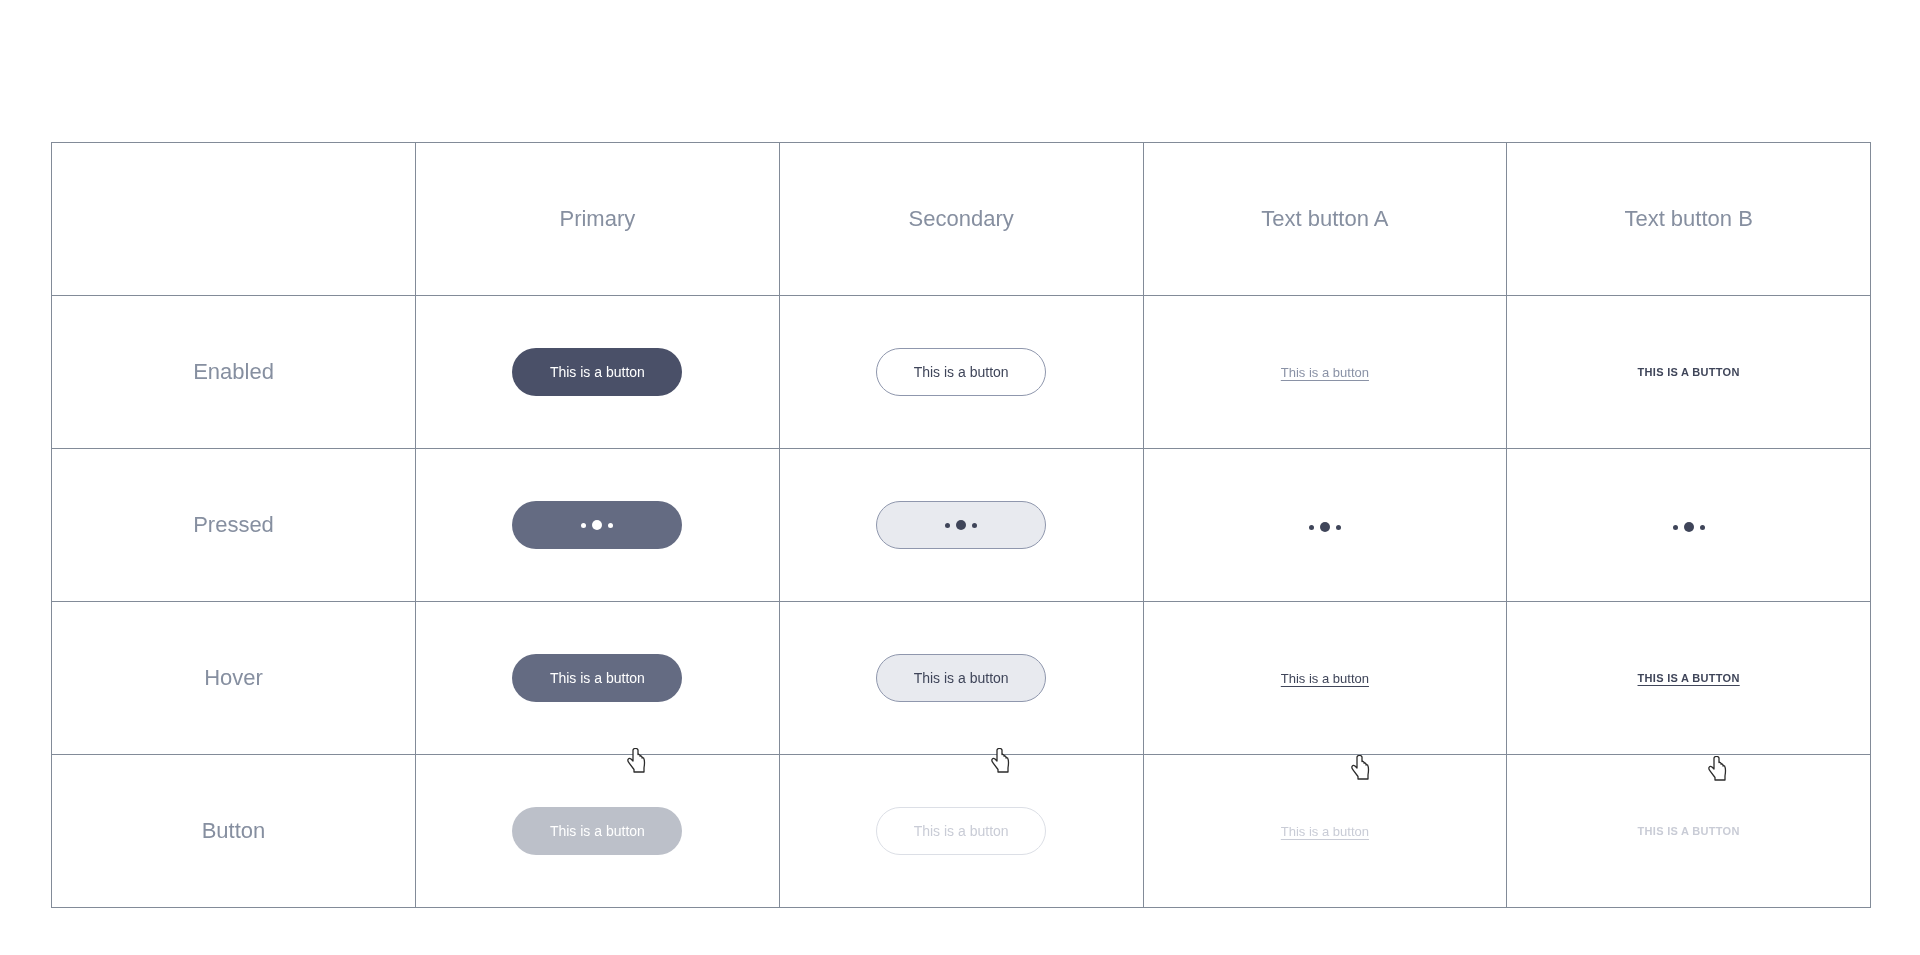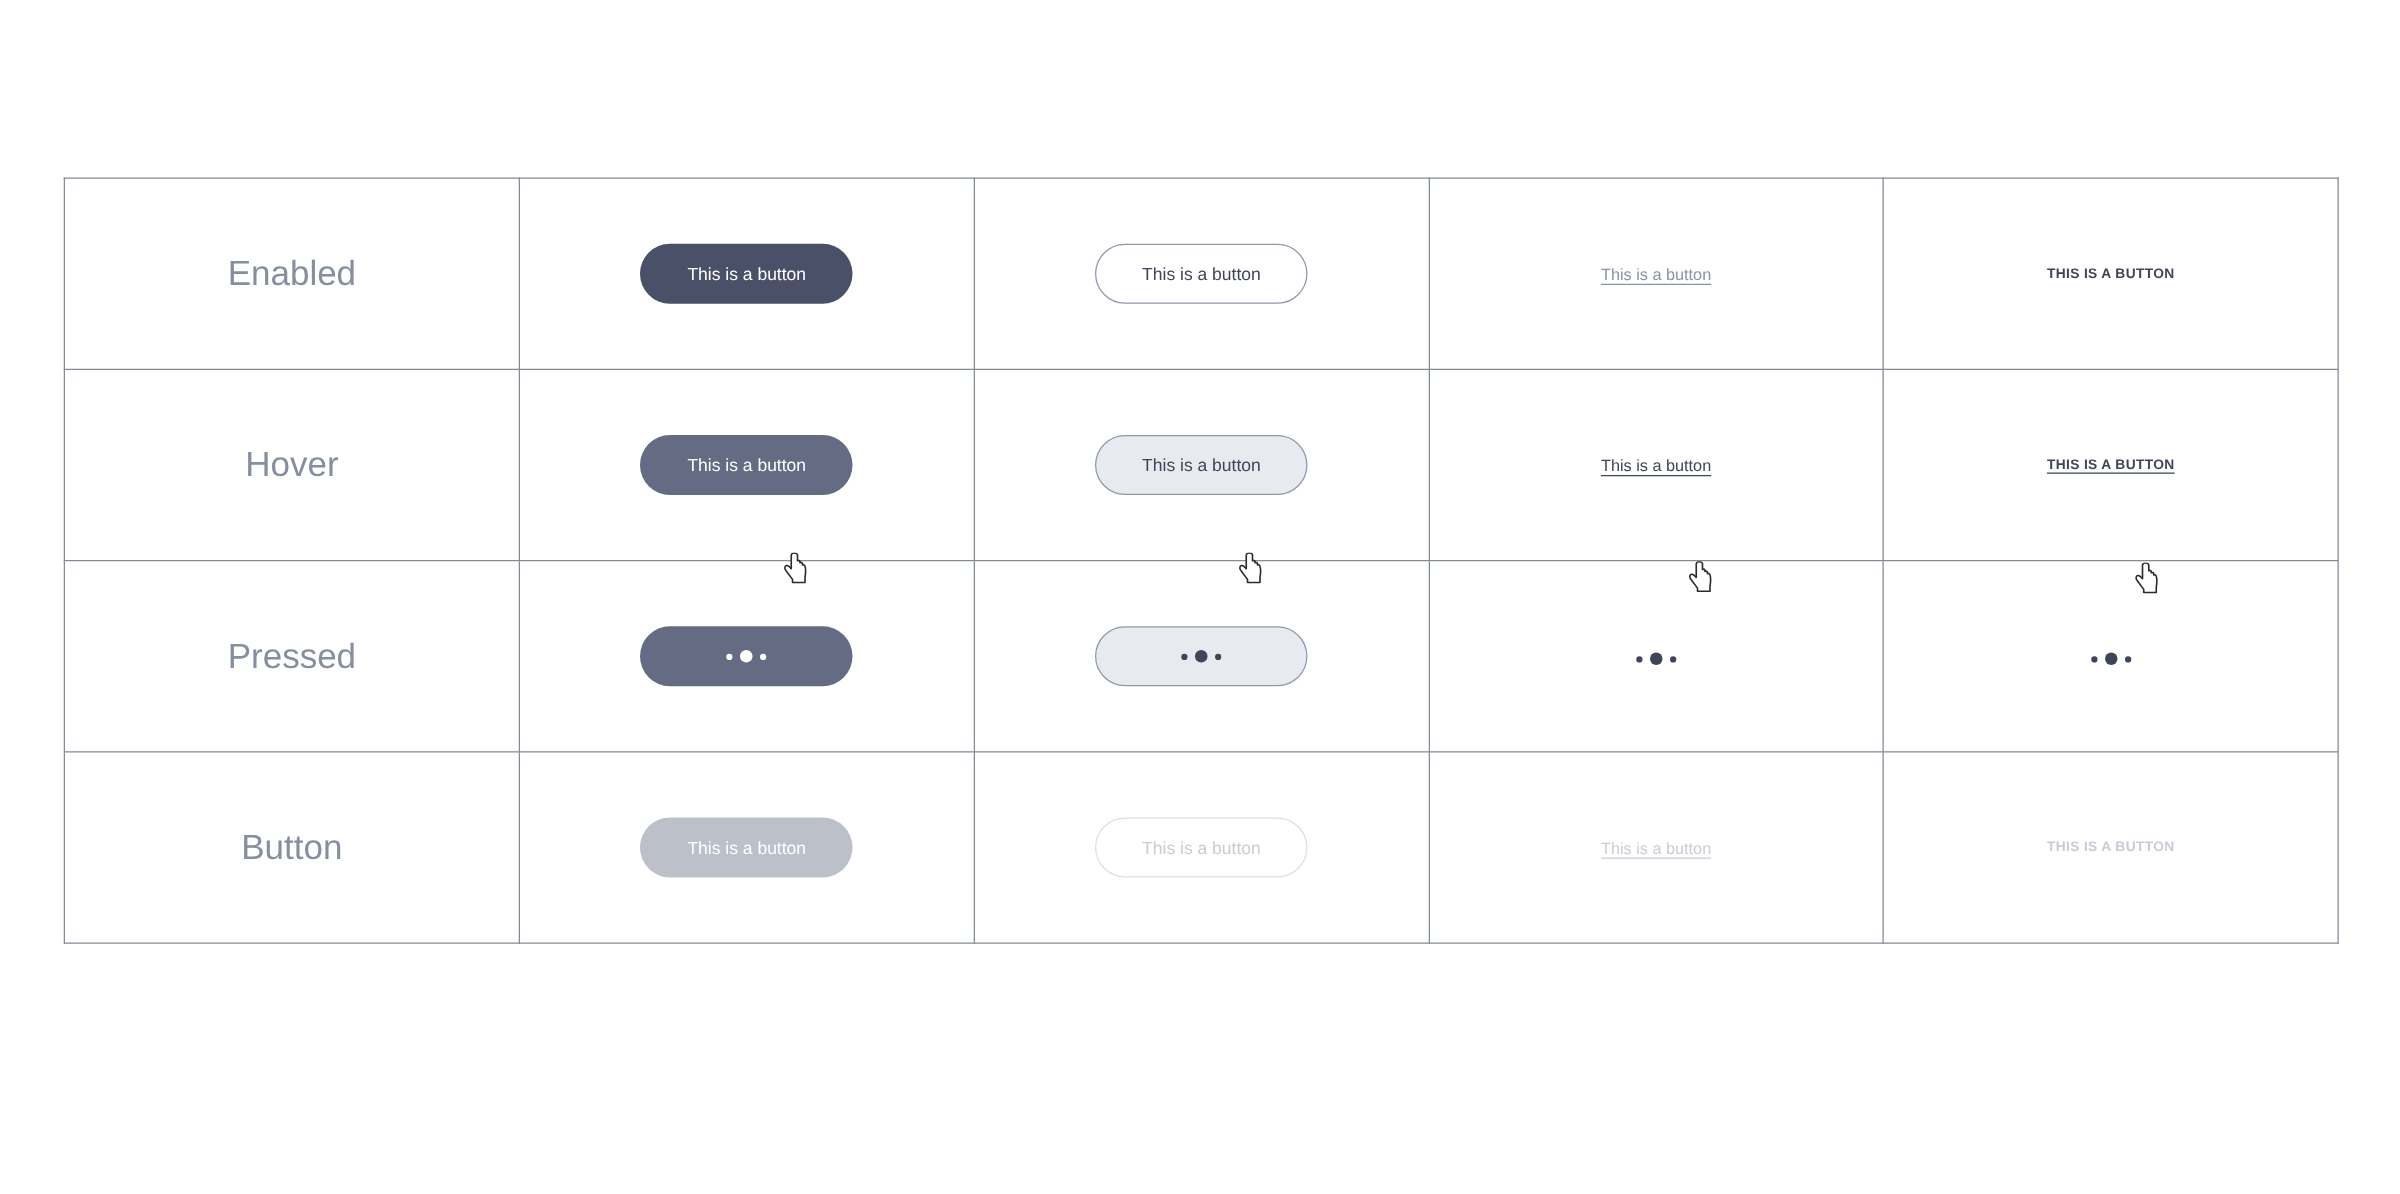--- a/index.html
+++ b/index.html
@@ -42,21 +42,21 @@
 
   .row-head  { height: 153px; }
   .row-body  { height: 153px; }
 
   .head-label {
     font-size: 22px;
     color: #868fa0;
     font-weight: 400;
   }
   .row-label {
-    font-size: 28px;
+    font-size: 22px;
     color: #868fa0;
     font-weight: 400;
   }
 
   .cell-inner {
     display: flex;
     align-items: center;
     justify-content: center;
     height: 100%;
     position: relative;
@@ -146,20 +146,43 @@
   <table class="matrix">
     <colgroup>
       <col class="col-label">
         <col class="col-cell">
         <col class="col-cell">
         <col class="col-cell">
         <col class="col-cell">
     </colgroup>
     <tbody>
 
+      <tr class="row-head">
+        <td></td>
+        <td>
+          <div class="cell-inner">
+            <span class="head-label">Primary</span>
+          </div>
+        </td>
+        <td>
+          <div class="cell-inner">
+            <span class="head-label">Secondary</span>
+          </div>
+        </td>
+        <td>
+          <div class="cell-inner">
+            <span class="head-label">Text button A</span>
+          </div>
+        </td>
+        <td>
+          <div class="cell-inner">
+            <span class="head-label">Text button B</span>
+          </div>
+        </td>
+      </tr>
 
       <tr class="row-body">
         <td>
           <div class="cell-inner">
             <span class="row-label">Enabled</span>
           </div>
         </td>
         <td>
           <div class="cell-inner">
             <button class="btn btn-primary">This is a button</button>
@@ -171,60 +194,20 @@
           </div>
         </td>
         <td>
           <div class="cell-inner">
             <button class="btn-text ta-enabled">This is a button</button>
           </div>
         </td>
         <td>
           <div class="cell-inner">
             <button class="btn-text tb-enabled">THIS IS A BUTTON</button>
-          </div>
-        </td>
-      </tr>
-
-      <tr class="row-body">
-        <td>
-          <div class="cell-inner">
-            <span class="row-label">Hover</span>
-          </div>
-        </td>
-        <td>
-          <div class="cell-inner">
-            <button class="btn btn-primary-hover">This is a button</button>
-            <svg class="cursor" style="left:210px; top:94px;" viewBox="0 0 22 26">
-              <path d="M7 2 L7 13 L5 11 Q3 9.5 2 11.5 Q1.4 13 3 14.8 L8 21.5 L8 24 L18 24 L18 20 Q19 14 18 11 Q17.6 9.4 16 10 L16 9 Q15.6 7.6 14 8.2 L14 7.4 Q13.6 6 12 6.6 L12 2 Q11.6 0.4 9.5 0.4 Q7.4 0.4 7 2 Z" fill="#ffffff" stroke="#2b2b2b" stroke-width="1.3" stroke-linejoin="round"></path>
-            </svg>
-          </div>
-        </td>
-        <td>
-          <div class="cell-inner">
-            <button class="btn btn-secondary-hover">This is a button</button>
-            <svg class="cursor" style="left:210px; top:94px;" viewBox="0 0 22 26">
-              <path d="M7 2 L7 13 L5 11 Q3 9.5 2 11.5 Q1.4 13 3 14.8 L8 21.5 L8 24 L18 24 L18 20 Q19 14 18 11 Q17.6 9.4 16 10 L16 9 Q15.6 7.6 14 8.2 L14 7.4 Q13.6 6 12 6.6 L12 2 Q11.6 0.4 9.5 0.4 Q7.4 0.4 7 2 Z" fill="#ffffff" stroke="#2b2b2b" stroke-width="1.3" stroke-linejoin="round"></path>
-            </svg>
-          </div>
-        </td>
-        <td>
-          <div class="cell-inner">
-            <button class="btn-text ta-hover">This is a button</button>
-            <svg class="cursor" style="left:206px; top:88px;" viewBox="0 0 22 26">
-              <path d="M7 2 L7 13 L5 11 Q3 9.5 2 11.5 Q1.4 13 3 14.8 L8 21.5 L8 24 L18 24 L18 20 Q19 14 18 11 Q17.6 9.4 16 10 L16 9 Q15.6 7.6 14 8.2 L14 7.4 Q13.6 6 12 6.6 L12 2 Q11.6 0.4 9.5 0.4 Q7.4 0.4 7 2 Z" fill="#ffffff" stroke="#2b2b2b" stroke-width="1.3" stroke-linejoin="round"></path>
-            </svg>
-          </div>
-        </td>
-        <td>
-          <div class="cell-inner">
-            <button class="btn-text tb-hover">THIS IS A BUTTON</button>
-            <svg class="cursor" style="left:200px; top:88px;" viewBox="0 0 22 26">
-              <path d="M7 2 L7 13 L5 11 Q3 9.5 2 11.5 Q1.4 13 3 14.8 L8 21.5 L8 24 L18 24 L18 20 Q19 14 18 11 Q17.6 9.4 16 10 L16 9 Q15.6 7.6 14 8.2 L14 7.4 Q13.6 6 12 6.6 L12 2 Q11.6 0.4 9.5 0.4 Q7.4 0.4 7 2 Z" fill="#ffffff" stroke="#2b2b2b" stroke-width="1.3" stroke-linejoin="round"></path>
-            </svg>
           </div>
         </td>
       </tr>
 
       <tr class="row-body">
         <td>
           <div class="cell-inner">
             <span class="row-label">Pressed</span>
           </div>
         </td>
@@ -270,20 +253,60 @@
                   <i class="s"></i>
               </span>
             </button>
           </div>
         </td>
       </tr>
 
       <tr class="row-body">
         <td>
           <div class="cell-inner">
+            <span class="row-label">Hover</span>
+          </div>
+        </td>
+        <td>
+          <div class="cell-inner">
+            <button class="btn btn-primary-hover">This is a button</button>
+            <svg class="cursor" style="left:210px; top:94px;" viewBox="0 0 22 26">
+              <path d="M7 2 L7 13 L5 11 Q3 9.5 2 11.5 Q1.4 13 3 14.8 L8 21.5 L8 24 L18 24 L18 20 Q19 14 18 11 Q17.6 9.4 16 10 L16 9 Q15.6 7.6 14 8.2 L14 7.4 Q13.6 6 12 6.6 L12 2 Q11.6 0.4 9.5 0.4 Q7.4 0.4 7 2 Z" fill="#ffffff" stroke="#2b2b2b" stroke-width="1.3" stroke-linejoin="round"></path>
+            </svg>
+          </div>
+        </td>
+        <td>
+          <div class="cell-inner">
+            <button class="btn btn-secondary-hover">This is a button</button>
+            <svg class="cursor" style="left:210px; top:94px;" viewBox="0 0 22 26">
+              <path d="M7 2 L7 13 L5 11 Q3 9.5 2 11.5 Q1.4 13 3 14.8 L8 21.5 L8 24 L18 24 L18 20 Q19 14 18 11 Q17.6 9.4 16 10 L16 9 Q15.6 7.6 14 8.2 L14 7.4 Q13.6 6 12 6.6 L12 2 Q11.6 0.4 9.5 0.4 Q7.4 0.4 7 2 Z" fill="#ffffff" stroke="#2b2b2b" stroke-width="1.3" stroke-linejoin="round"></path>
+            </svg>
+          </div>
+        </td>
+        <td>
+          <div class="cell-inner">
+            <button class="btn-text ta-hover">This is a button</button>
+            <svg class="cursor" style="left:206px; top:88px;" viewBox="0 0 22 26">
+              <path d="M7 2 L7 13 L5 11 Q3 9.5 2 11.5 Q1.4 13 3 14.8 L8 21.5 L8 24 L18 24 L18 20 Q19 14 18 11 Q17.6 9.4 16 10 L16 9 Q15.6 7.6 14 8.2 L14 7.4 Q13.6 6 12 6.6 L12 2 Q11.6 0.4 9.5 0.4 Q7.4 0.4 7 2 Z" fill="#ffffff" stroke="#2b2b2b" stroke-width="1.3" stroke-linejoin="round"></path>
+            </svg>
+          </div>
+        </td>
+        <td>
+          <div class="cell-inner">
+            <button class="btn-text tb-hover">THIS IS A BUTTON</button>
+            <svg class="cursor" style="left:200px; top:88px;" viewBox="0 0 22 26">
+              <path d="M7 2 L7 13 L5 11 Q3 9.5 2 11.5 Q1.4 13 3 14.8 L8 21.5 L8 24 L18 24 L18 20 Q19 14 18 11 Q17.6 9.4 16 10 L16 9 Q15.6 7.6 14 8.2 L14 7.4 Q13.6 6 12 6.6 L12 2 Q11.6 0.4 9.5 0.4 Q7.4 0.4 7 2 Z" fill="#ffffff" stroke="#2b2b2b" stroke-width="1.3" stroke-linejoin="round"></path>
+            </svg>
+          </div>
+        </td>
+      </tr>
+
+      <tr class="row-body">
+        <td>
+          <div class="cell-inner">
             <span class="row-label">Button</span>
           </div>
         </td>
         <td>
           <div class="cell-inner">
             <button class="btn btn-primary-disabled">This is a button</button>
           </div>
         </td>
         <td>
           <div class="cell-inner">

